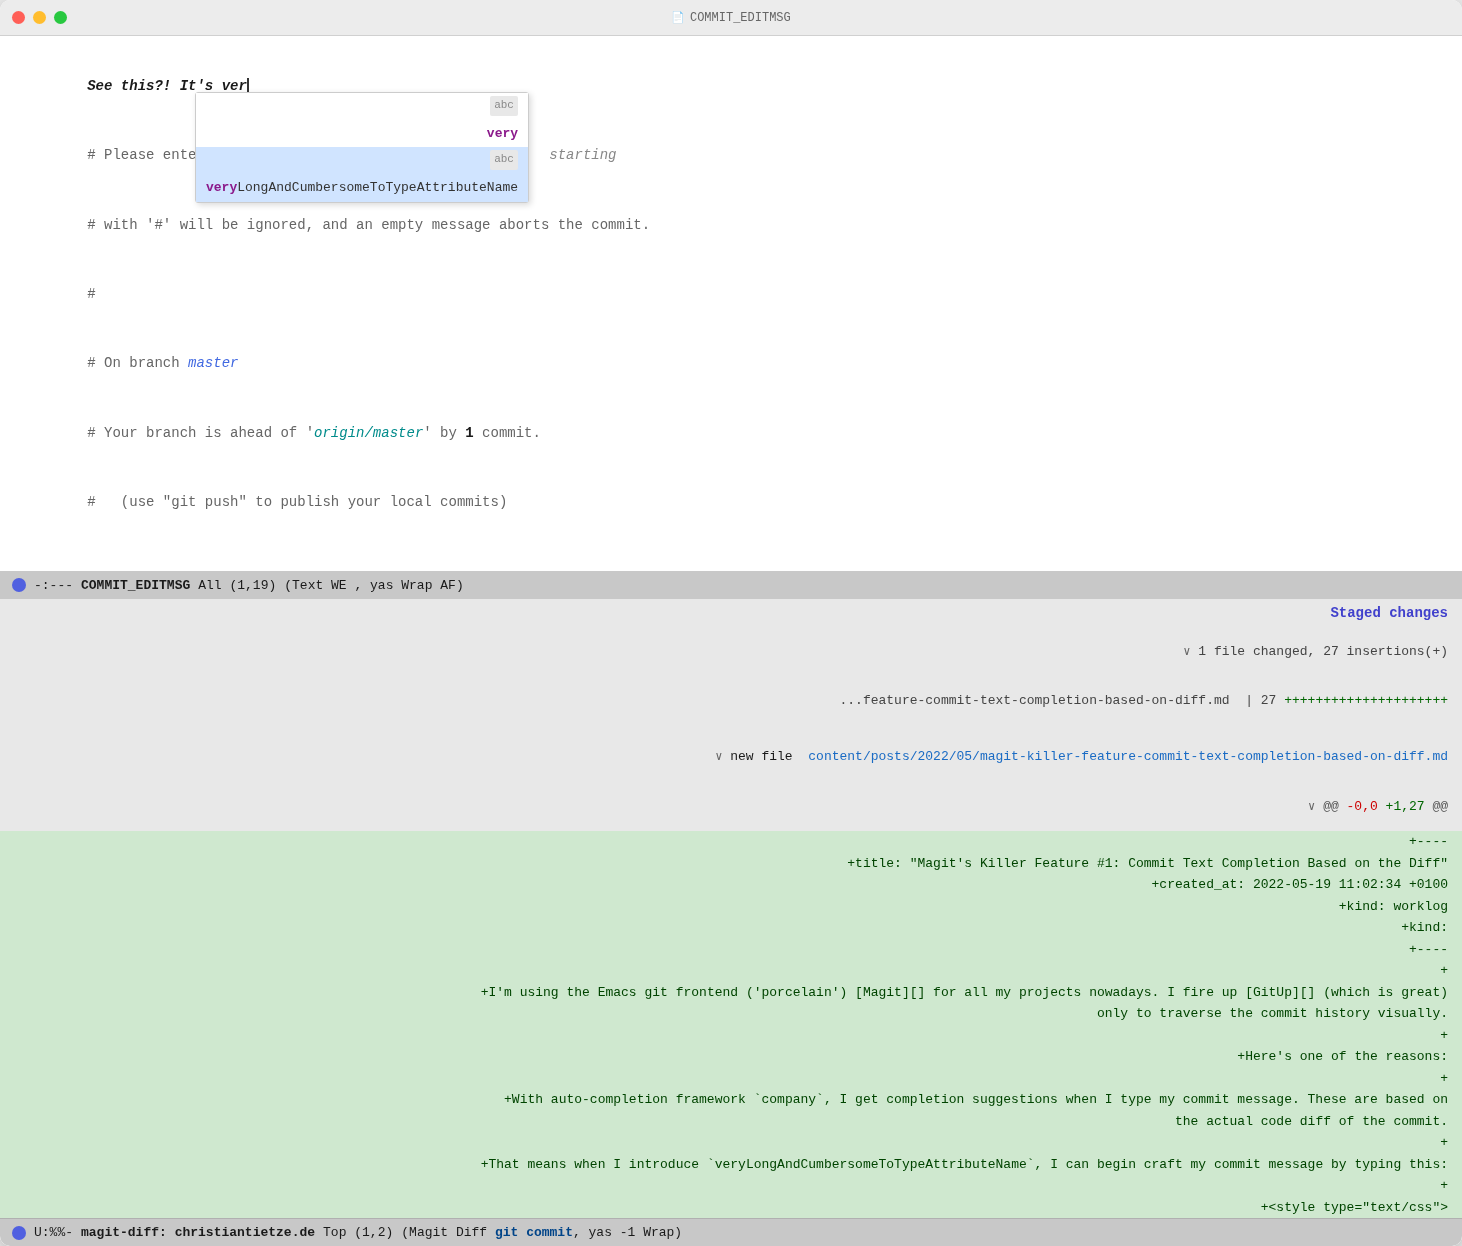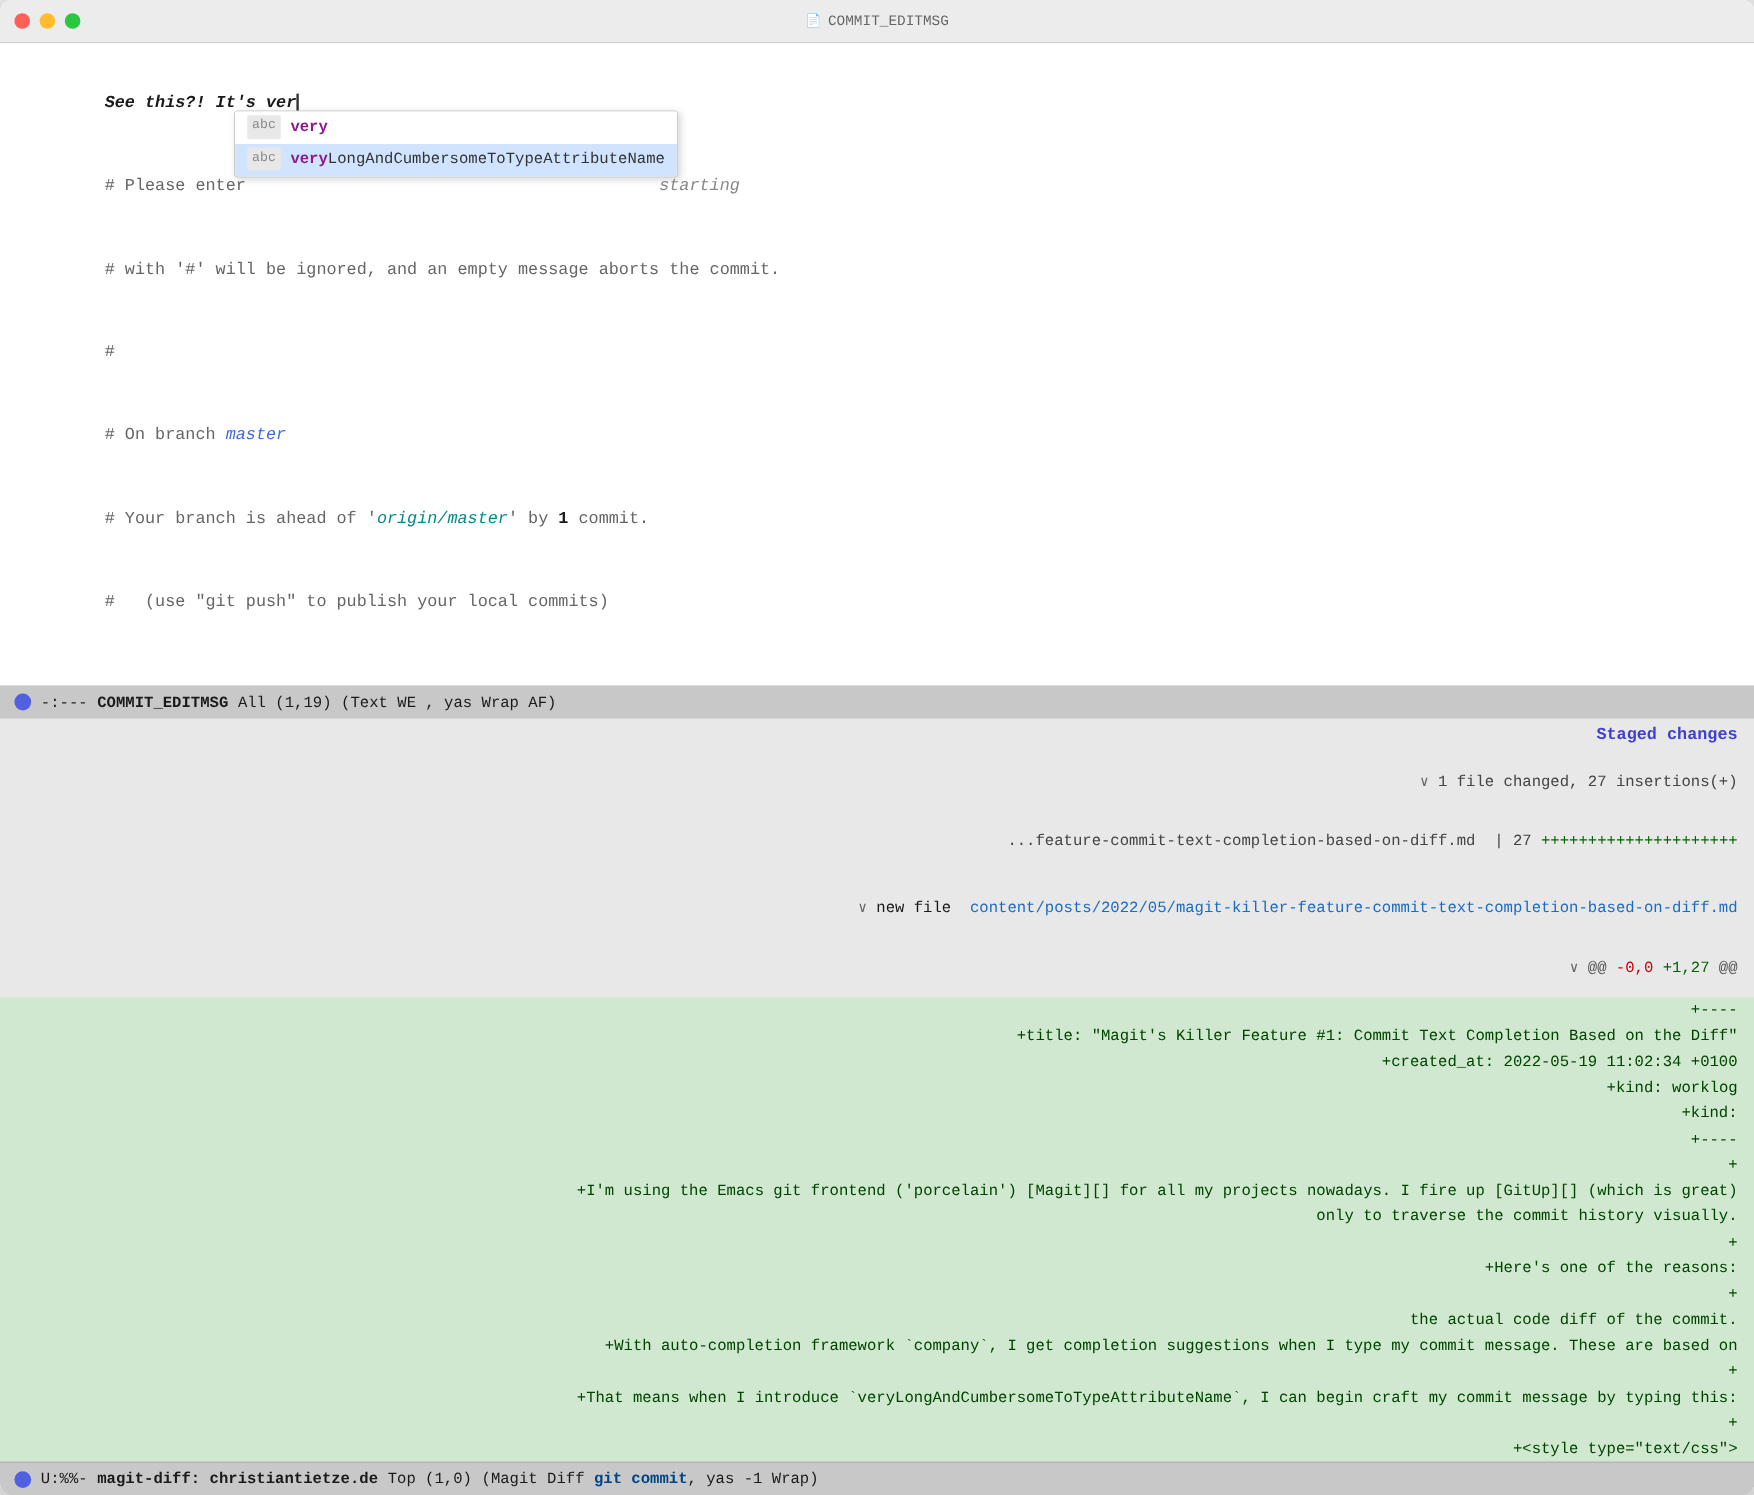--- a/index.html
+++ b/index.html
@@ -105,25 +105,26 @@
       border: 1px solid #cccccc;
       border-radius: 3px;
       z-index: 100;
       min-width: 280px;
       box-shadow: 2px 2px 6px rgba(0,0,0,0.15);
     }
 
     .autocomplete-item {
       padding: 3px 10px;
       display: flex;
-      align-items: flex-start;
+      align-items: flex-end;
       gap: 8px;
       font-size: 13px;
       cursor: pointer;
       white-space: nowrap;
+      flex-direction: column;
     }
 
     .autocomplete-item:first-child {
       background: #ffffff;
     }
 
     .autocomplete-item.selected {
       background: #d0e4ff;
     }
 
@@ -373,34 +374,34 @@
       <div class="diff-line">+created_at: 2022-05-19 11:02:34 +0100</div>
       <div class="diff-line">+kind: worklog</div>
       <div class="diff-line">+kind:</div>
       <div class="diff-line">+----</div>
       <div class="diff-line">+</div>
       <div class="diff-line">+I'm using the Emacs git frontend ('porcelain') [Magit][] for all my projects nowadays. I fire up [GitUp][] (which is great)</div>
       <div class="diff-line">only to traverse the commit history visually.</div>
       <div class="diff-line">+</div>
       <div class="diff-line">+Here's one of the reasons:</div>
       <div class="diff-line">+</div>
+      <div class="diff-line">+With auto-completion framework `company`, I get completion suggestions when I type my commit message. These are based on</div>
       <div class="diff-line">the actual code diff of the commit.</div>
-      <div class="diff-line">+With auto-completion framework `company`, I get completion suggestions when I type my commit message. These are based on</div>
       <div class="diff-line">+</div>
       <div class="diff-line">+That means when I introduce `veryLongAndCumbersomeToTypeAttributeName`, I can begin craft my commit message by typing this:</div>
       <div class="diff-line">+</div>
       <div class="diff-line">+&lt;style type="text/css"&gt;</div>
 
     </div>
 
     <div class="modeline-bottom">
       <div class="modeline-dot"></div>
       <span class="modeline-bottom-text">U:%%- </span>
       <span class="modeline-bottom-text modeline-filename">magit-diff: christiantietze.de</span>
-      <span class="modeline-bottom-text">Top (1,0)</span>
+      <span class="modeline-bottom-text">Top (1,2)</span>
       <span class="modeline-bottom-text">
         <span>(Magit Diff</span>&nbsp;<span class="git-commit-bold">git commit</span><span>, yas -1 Wrap)</span>
       </span>
     </div>
 
   </div>
 
 </div>
 
 </body></html>

